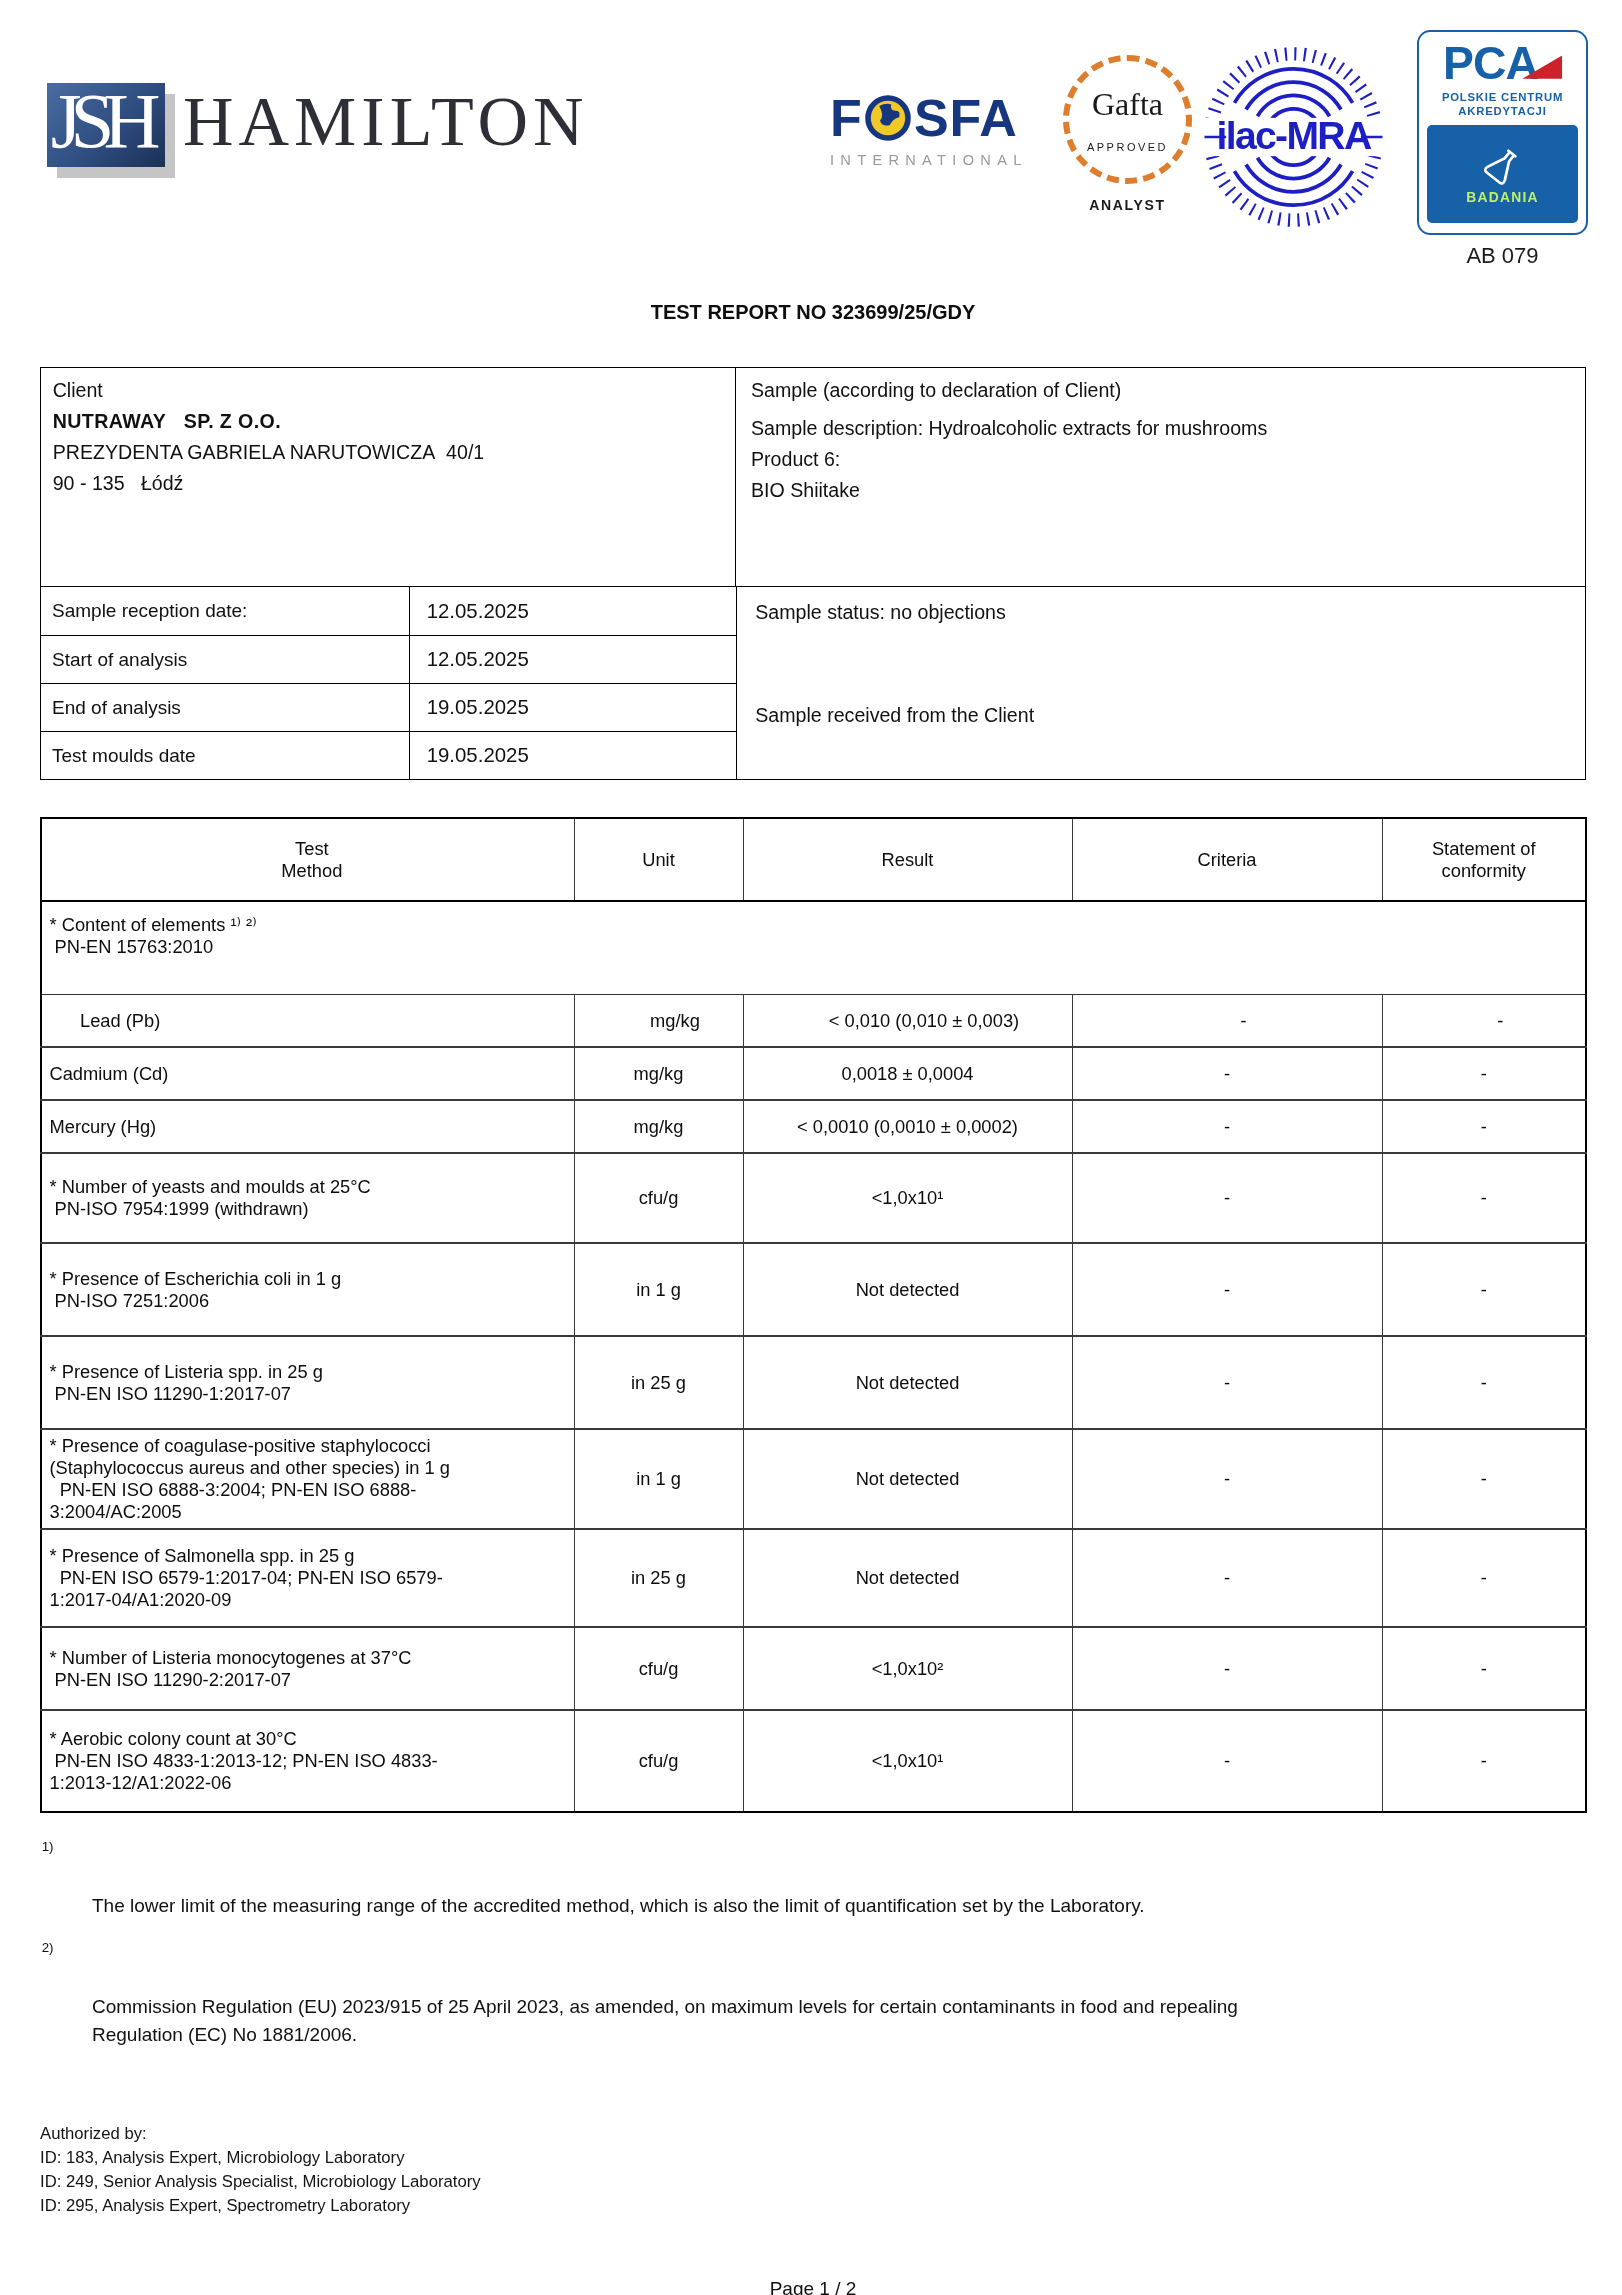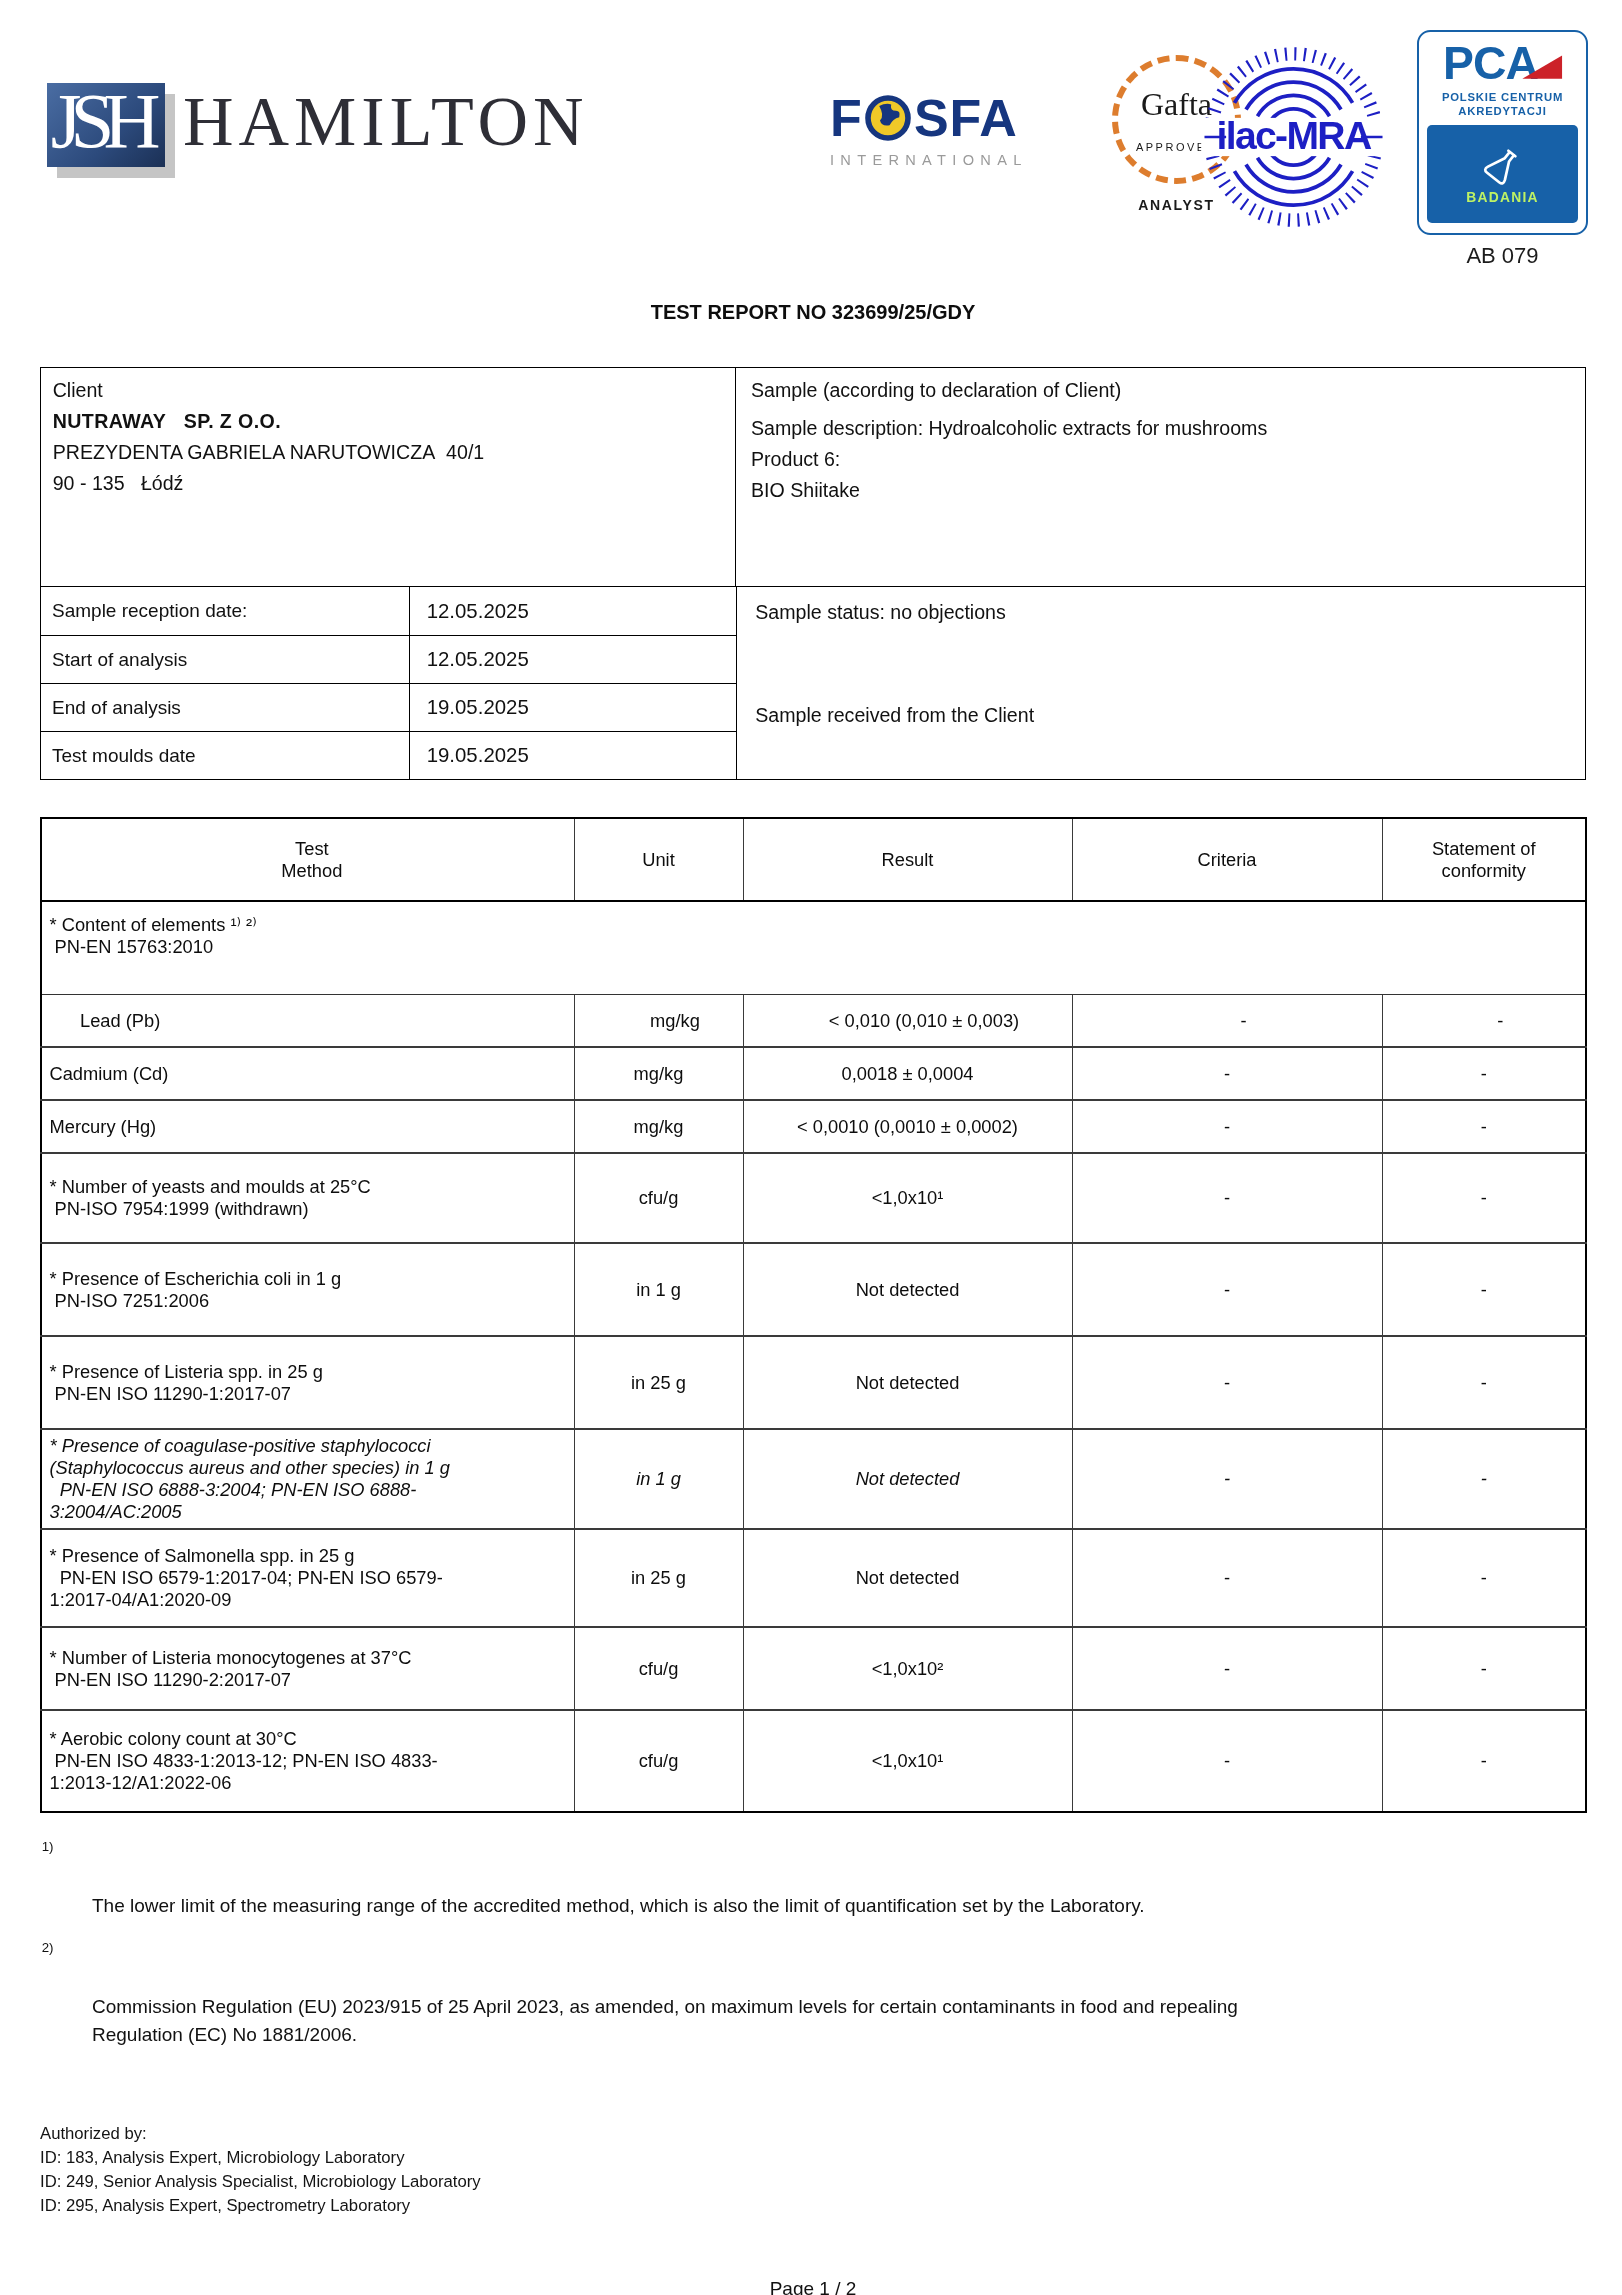--- a/index.html
+++ b/index.html
@@ -15,21 +15,21 @@
     width:118px; height:84px; display:flex; align-items:center; justify-content:center;
     background:linear-gradient(135deg,var(--jsh_blue_1) 0%,var(--jsh_blue_2) 60%,var(--jsh_blue_3) 100%);
     box-shadow:10px 11px 0 rgba(150,150,150,.55);
   }
   .jsh-box span{font-family:"Liberation Serif","DejaVu Serif",serif; font-size:79px; color:#fff; letter-spacing:-11px; padding-right:11px; padding-bottom:8.3px;}
   .hamilton{font-family:"Liberation Serif","DejaVu Serif",serif; font-size:70px; letter-spacing:5px; color:var(--hamilton_ink); line-height:1; padding-bottom:6.7px;}
   .fosfa{position:absolute; left:790px; top:92px; width:229px;}
   .fosfa-word{display:flex; align-items:center; font-size:52px; font-weight:bold; color:var(--fosfa_blue); line-height:1; letter-spacing:0.8px;}
   .fosfa-word .globe{width:48px; height:48px; margin:0 1.7px;}
   .fosfa-sub{margin-top:7.5px; font-size:14.6px; letter-spacing:6.3px; color:var(--fosfa_gray); font-weight:500;}
-  .gafta{position:absolute; left:1069px; top:55px; width:135px; text-align:center;}
+  .gafta{position:absolute; left:1020px; top:55px; width:135px; text-align:center;}
   .gafta-ring{
     width:117px; height:117px; margin:0 auto; border:6.7px dashed var(--gafta_orange); border-radius:50%;
     display:flex; flex-direction:column; align-items:center; justify-content:center;
   }
   .gafta-name{font-family:"Liberation Serif","DejaVu Serif",serif; font-size:32px; color:var(--gafta_ink);}
   .gafta-approved{margin-top:18px; font-size:11px; letter-spacing:2.5px; color:var(--gafta_ink);}
   .gafta-analyst{margin-top:13.3px; font-size:14px; font-weight:bold; letter-spacing:1.7px; color:var(--gafta_ink);}
   .ilac{position:absolute; left:1161px; top:38px;}
   .pca{position:absolute; left:1377px; top:30px; width:171px; text-align:center;}
   .pca-box{border:2.5px solid var(--pca_blue); border-radius:13.3px; padding:6.7px 8.3px 10px; background:#fff;}
@@ -64,21 +64,21 @@
   }
   table.results th:first-child, table.results td:first-child{border-left:none;}
   table.results th{border-bottom:2.5px solid #000; height:83px; text-align:center; white-space:pre-line;}
   th.c-test{text-align:left; padding-left:9.2px;}
   td.c-test{text-align:left; padding:5px 8.3px 5px 7.5px; white-space:pre-line;}
   td.c-mid{text-align:center; padding:3.3px 5px;}
   tr.section td{border-top:0.8px solid #000; height:93px; vertical-align:top; padding:11.7px 8.3px 0 7.5px; white-space:pre-line;}
   tr.r td{border-top:2.5px double #3a3a3a;}
   tr.r-first td{border-top:0.8px solid #333;padding-left:38px;}
   tr.hx1 td{height:53px;} tr.hx2 td{height:90px;} tr.hx2b td{height:93px;}
-  tr.hx3 td{height:98px;} tr.hx4 td{height:80px;font-style:italic;} tr.hx2c td{height:83px;} tr.hx3b td{height:102px;}
+  tr.hx3 td{height:98px;} tr.hx4 td{height:80px;} tr.hx2c td{height:83px;} tr.hx3b td{height:102px;}
   
   .footnotes{margin-top:23px;}
   .footnote{position:relative; padding-left:52px; margin-bottom:16.7px; font-size:19px; line-height:28px; white-space:pre-line; max-width:1501px;}
   .fn-marker{position:absolute; left:1.7px; top:-3.3px; font-size:13.3px;}
   
   .authorized{margin-top:73px; font-size:16.7px; line-height:24px; color:#141414;}
   
   .pagination{margin-top:60px; text-align:center; font-size:19px;}
 </style>
 </head>

